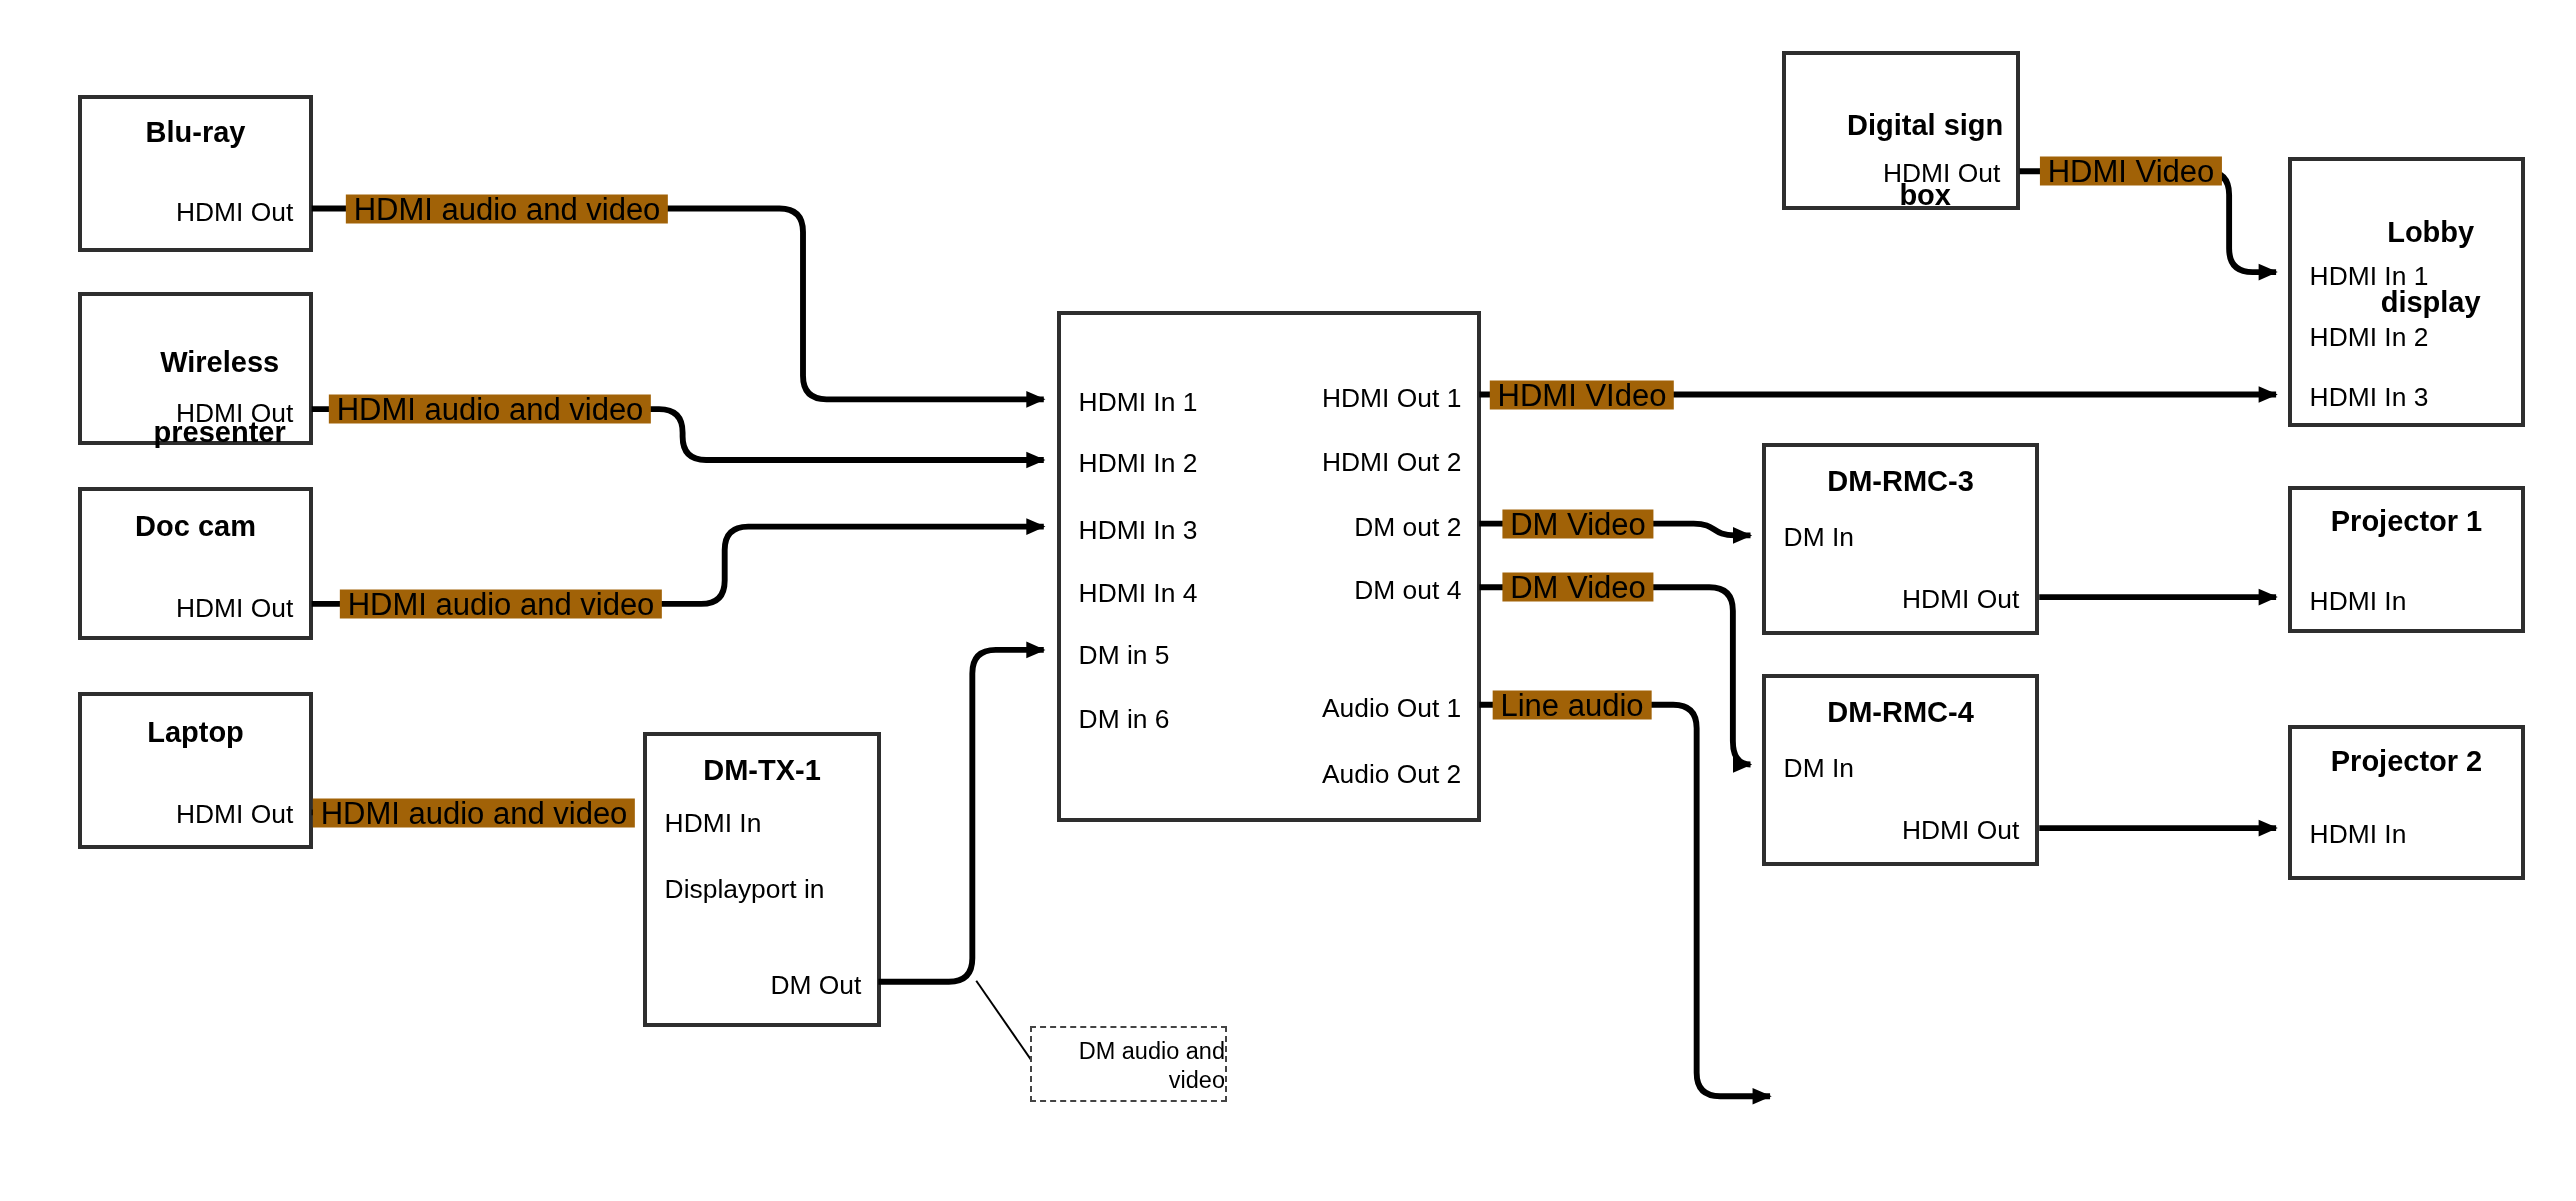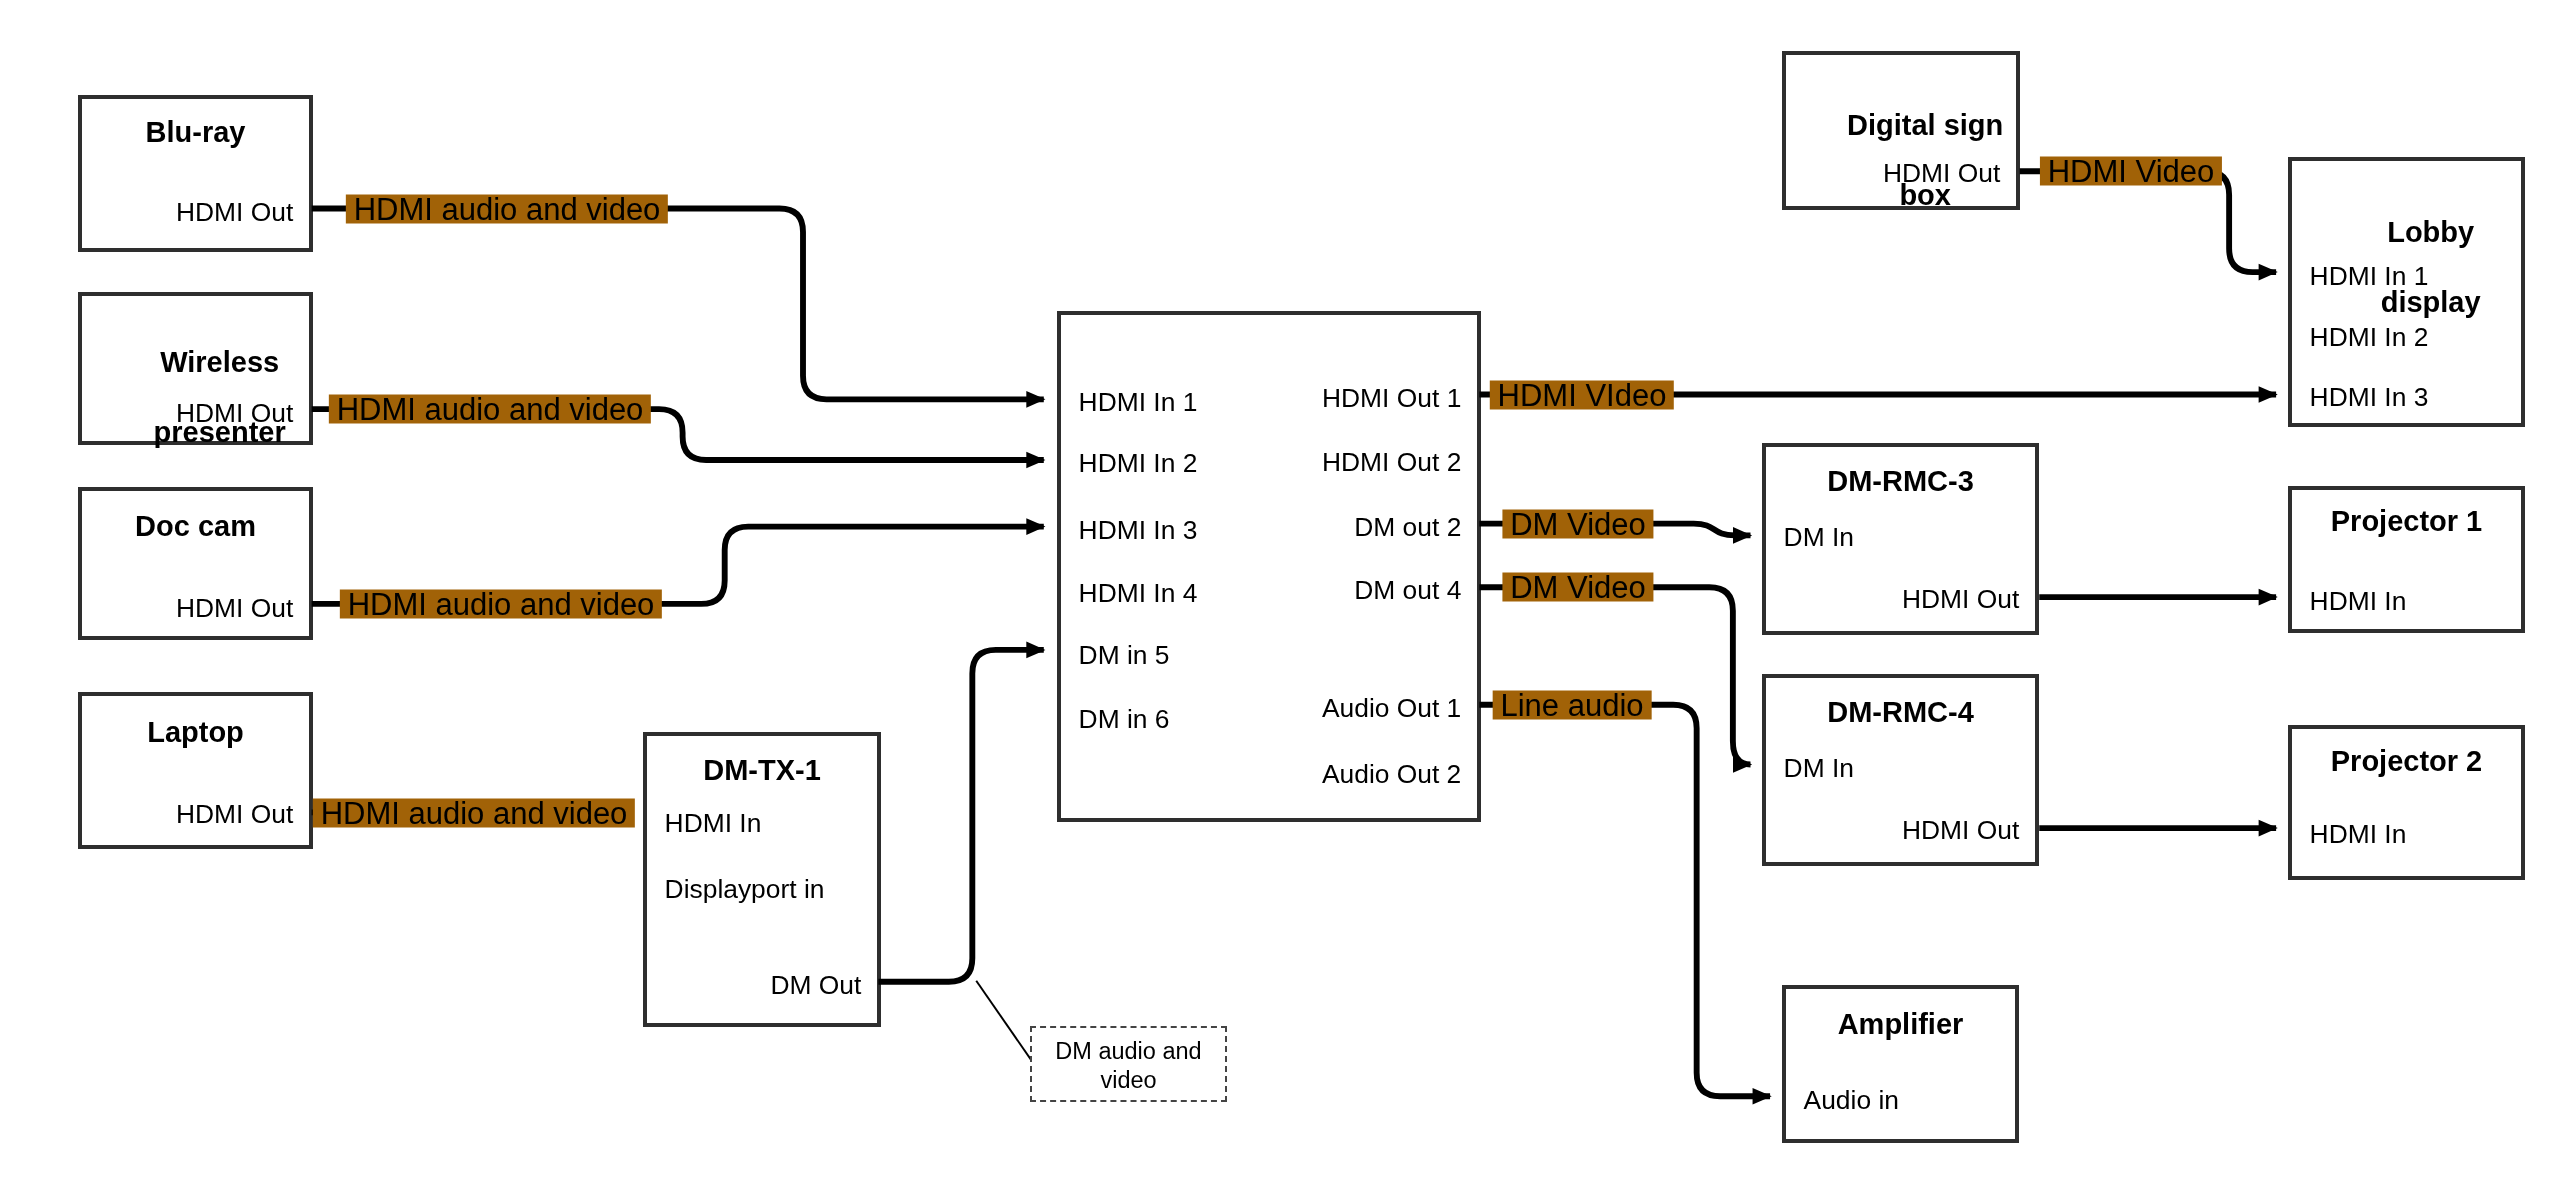--- a/index.html
+++ b/index.html
@@ -49,21 +49,21 @@
     font-size:31px;
     line-height:29px;
     white-space:nowrap;
     z-index:4;
   }
   .annotation{
     position:absolute;
     box-sizing:border-box;
     border:2px dashed #444;
     background:#ffffff;
-    text-align:center;
+    text-align:right;
     font-size:23.5px;
     line-height:29px;
     padding-top:8.8px;
     z-index:4;
   }
 </style>
 </head>
 <body>
 
 <div id="canvas">
@@ -146,24 +146,20 @@
     <div class="title" style="top:16.6px;">DM-RMC-4</div>
     <div class="port left" style="top:76px;">DM In</div>
     <div class="port right" style="top:138px;">HDMI Out</div>
   </div>
 
   <div class="node" style="left:2288px;top:725px;width:237px;height:155px;">
     <div class="title" style="top:14.7px;">Projector 2</div>
     <div class="port left" style="top:91px;">HDMI In</div>
   </div>
 
-  <div class="node" style="left:1782px;top:985px;width:237px;height:158px;">
-    <div class="title" style="top:17.6px;">Amplifier</div>
-    <div class="port left" style="top:97px;">Audio in</div>
-  </div>
 
   <div class="annotation" style="left:1030px;top:1026px;width:197px;height:76px;">
     <span>DM audio and</span><br>
     <span>video</span>
   </div>
 
   <svg id="wires" width="2576" height="1201" viewBox="0 0 2631 1227">
     <defs>
       <marker id="arrow" viewBox="0 0 12 12" refX="10.5" refY="6" markerWidth="4" markerHeight="3.4" orient="auto" markerUnits="strokeWidth">
         <path d="M0 1 L11.5 6 L0 11 Z" fill="#000"></path>

